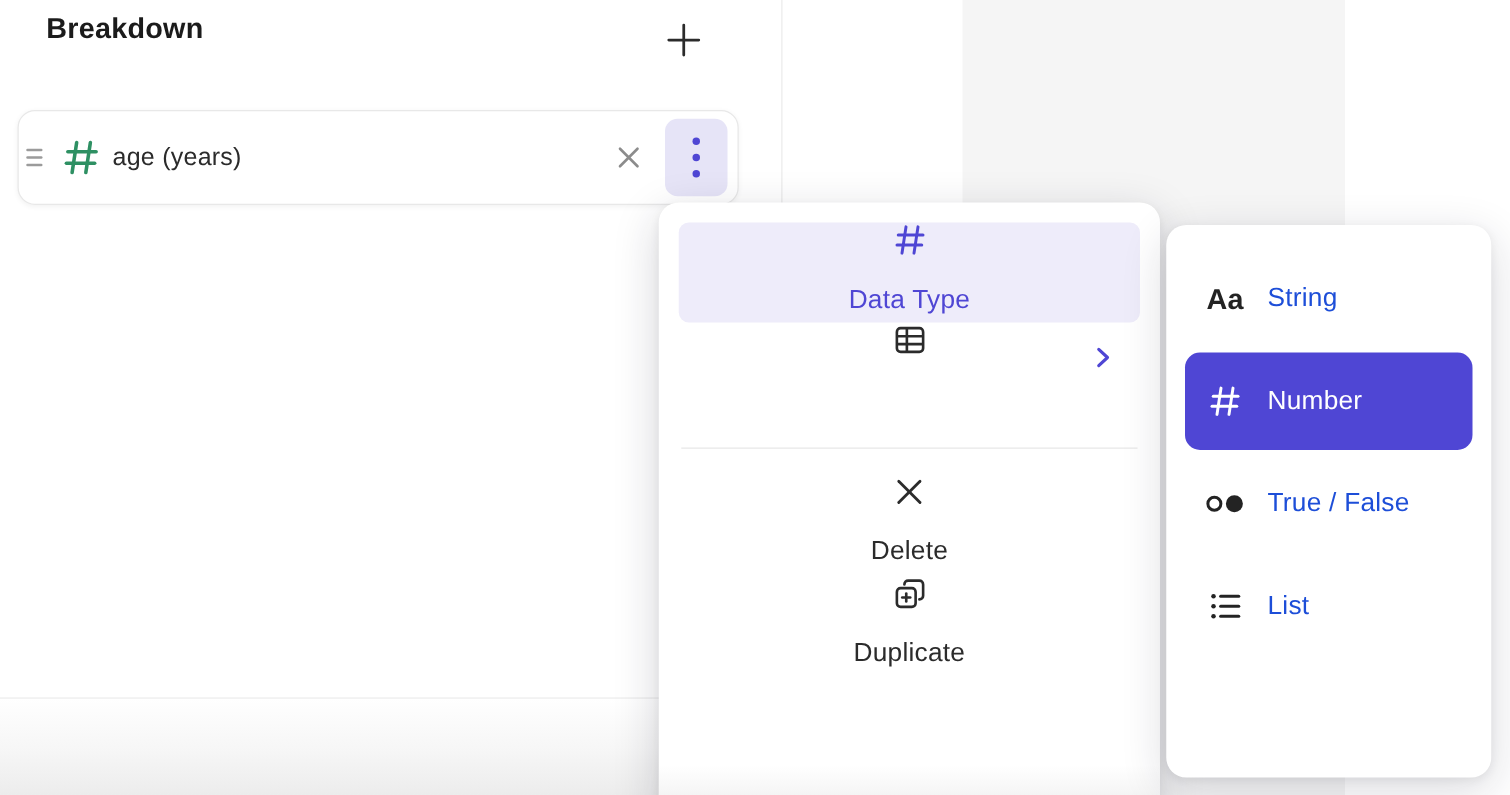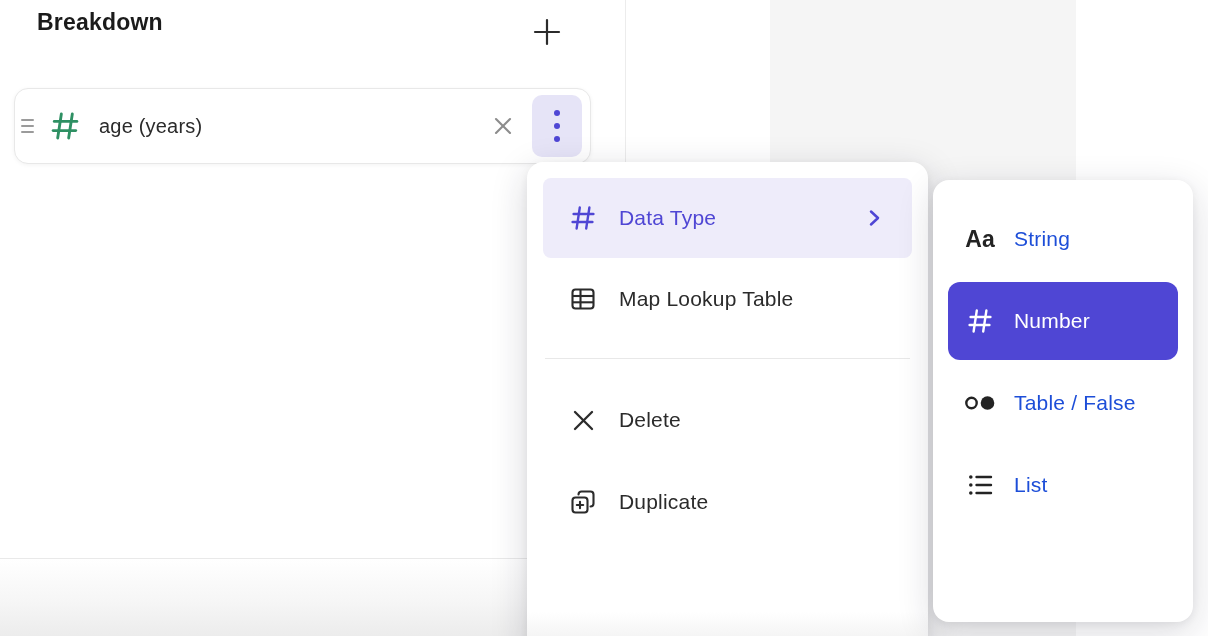--- a/index.html
+++ b/index.html
@@ -42,21 +42,21 @@
 
   
   .field-card {
     position: absolute; left: 14px; top: 88px; width: 577px; height: 76px;
     background: #fff; border: 1px solid #e8e8e8; border-radius: 14px;
     box-shadow: 0 1px 4px rgba(0,0,0,0.05);
     display: flex; align-items: center; padding: 0 8px 0 6px;
   }
   .drag-handle { display: flex; flex-direction: column; gap: 4px; width: 16px; margin-right: 12px; cursor: grab; }
   .drag-handle span { display: block; width: 13px; height: 2px; background: #9b9b9b; border-radius: 1px; }
-  .field-label { margin-left: 18px; font-size: 20px; font-weight: 500; color: #2b2b2b; letter-spacing: 0.2px; }
+  .field-label { margin-left: 9px; font-size: 20px; font-weight: 500; color: #2b2b2b; letter-spacing: 0.2px; }
   .field-spacer { flex: 1; }
   .icon-btn {
     background: transparent; border: none; cursor: pointer;
     display: flex; align-items: center; justify-content: center;
   }
   .close-btn { width: 34px; height: 34px; margin-right: 12px; }
   .kebab-btn {
     width: 50px; height: 62px; border-radius: 10px; background: #e6e4f7;
     display: flex; flex-direction: column; align-items: center; justify-content: center; gap: 7px;
     border: none; cursor: pointer;
@@ -65,21 +65,21 @@
 
   
   .context-menu {
     position: absolute; left: 527px; top: 162px; width: 401px; height: 492px;
     background: #fff; border-radius: 16px;
     box-shadow: 0 10px 36px rgba(25,25,50,0.18), 0 2px 8px rgba(0,0,0,0.06);
     padding: 16px; overflow: hidden;
   }
   .menu-item {
     height: 82px; display: flex; align-items: center; gap: 22px;
-    padding: 0 26px; border-radius: 8px; cursor: pointer;
+    padding: 0 18px; border-radius: 8px; cursor: pointer; flex-direction: column;
   }
   .menu-item.first { height: 80px; }
   .menu-item .mi-icon { width: 28px; display: flex; align-items: center; justify-content: center; flex: 0 0 28px; }
   .menu-item .mi-label { font-size: 21px; letter-spacing: 0.2px; font-weight: 500; color: #2b2b2b; }
   .menu-item.active { background: #eeecfa; }
   .menu-item.active .mi-label { color: #4f46d4; }
   .menu-item .mi-chevron { margin-left: auto; display: flex; align-items: center; }
   .menu-divider { height: 1px; background: #e8e8e8; margin: 18px 2px 20px 2px; }
   .menu-fade {
     position: absolute; left: 0; bottom: 0; width: 100%; height: 42px;
@@ -174,21 +174,20 @@
 
   <div class="menu-item">
     <span class="mi-icon">
       <svg width="28" height="28" viewBox="0 0 28 28" fill="none" stroke="#2b2b2b" stroke-width="2.1" stroke-linejoin="round">
         <rect x="3.5" y="4.5" width="21" height="19" rx="3"></rect>
         <line x1="11.5" y1="4.5" x2="11.5" y2="23.5"></line>
         <line x1="3.5" y1="11" x2="24.5" y2="11"></line>
         <line x1="3.5" y1="17.3" x2="24.5" y2="17.3"></line>
       </svg>
     </span>
-    <span class="mi-label">Map Lookup Table</span>
   </div>
 
 
   <div class="menu-divider"></div>
 
   <div class="menu-item">
     <span class="mi-icon">
       <svg width="27" height="27" viewBox="0 0 27 27" fill="none" stroke="#2b2b2b" stroke-width="2.3" stroke-linecap="round">
         <line x1="5" y1="5" x2="22" y2="22"></line>
         <line x1="22" y1="5" x2="5" y2="22"></line>
@@ -233,21 +232,21 @@
     <span class="si-label">Number</span>
   </div>
 
   <div class="submenu-item">
     <span class="si-icon">
       <svg width="32" height="18" viewBox="0 0 32 18" fill="none">
         <circle cx="7.5" cy="9" r="5.2" stroke="#232323" stroke-width="2.4"></circle>
         <circle cx="23.5" cy="9" r="6.8" fill="#232323"></circle>
       </svg>
     </span>
-    <span class="si-label">Table / False</span>
+    <span class="si-label">True / False</span>
   </div>
 
 
   <div class="submenu-item">
     <span class="si-icon">
       <svg width="28" height="26" viewBox="0 0 28 26" fill="none">
         <circle cx="4.8" cy="5" r="1.8" fill="#232323"></circle>
         <circle cx="4.8" cy="13" r="1.8" fill="#232323"></circle>
         <circle cx="4.8" cy="21" r="1.8" fill="#232323"></circle>
         <g stroke="#232323" stroke-width="2.4" stroke-linecap="round">

